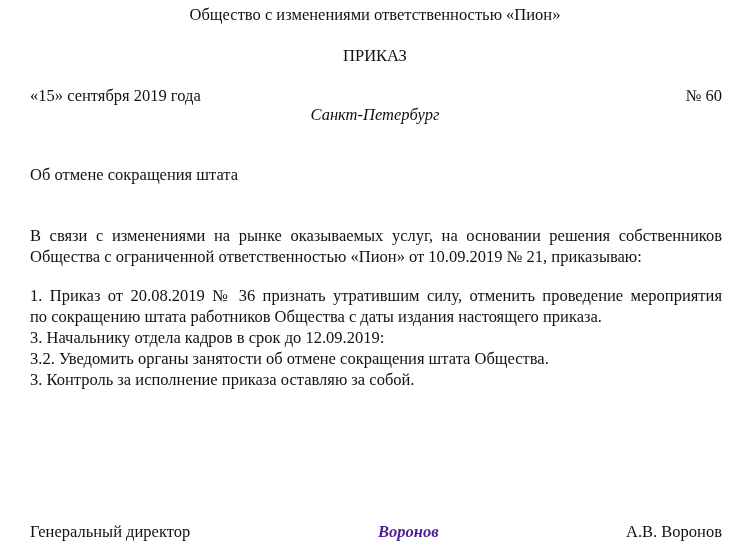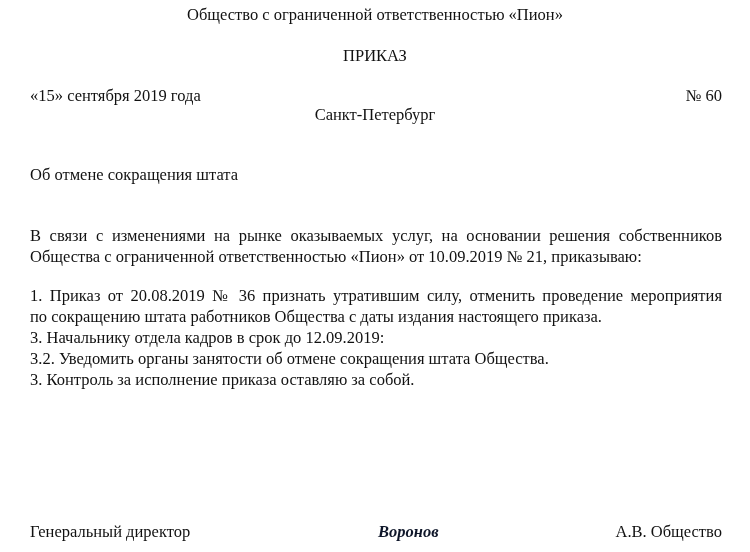--- a/index.html
+++ b/index.html
@@ -43,38 +43,38 @@
     }
     .jline.last {
       text-align-last: left;
     }
     .signature {
       position: absolute;
       left: 378px;
       top: 522px;
       font-style: italic;
       font-weight: bold;
-      color: #0f172a;
+      color: #4c1d95;
       font-size: 16.5px;
       line-height: 20px;
     }
   </style>
 </head>
 <body>
 
 <div>
 
-  <div class="line center" style="top:5px;">Общество с ограниченной ответственностью «Пион»</div>
+  <div class="line center" style="top:5px;">Общество с изменениями ответственностью «Пион»</div>
 
   <div class="line center" style="top:46px;">ПРИКАЗ</div>
 
   <div class="line left" style="top:86px;">«15» сентября 2019 года</div>
   <div class="line right" style="top:86px;">№ 60</div>
 
-  <div class="line center" style="top:105px;">Санкт-Петербург</div>
+  <div class="line center" style="top:105px;font-style:italic;">Санкт-Петербург</div>
 
   <div class="line left" style="top:165px;">Об отмене сокращения штата</div>
 
   <div class="justify-block" style="top:225px;">
     <span class="jline">В связи с изменениями на рынке оказываемых услуг, на основании решения собственников</span>
     <span class="jline last">Общества с ограниченной ответственностью «Пион» от 10.09.2019 № 21, приказываю:</span>
   </div>
 
   <div class="justify-block" style="top:285px;">
     <div>
@@ -87,15 +87,15 @@
     <div>
       <span class="jline last">3.2. Уведомить органы занятости об отмене сокращения штата Общества.</span>
     </div>
     <div>
       <span class="jline last">3. Контроль за исполнение приказа оставляю за собой.</span>
     </div>
   </div>
 
   <div class="line left" style="top:522px;">Генеральный директор</div>
   <div class="signature">Воронов</div>
-  <div class="line right" style="top:522px;">А.В. Общество</div>
+  <div class="line right" style="top:522px;">А.В. Воронов</div>
 
 </div>
 
 </body></html>

